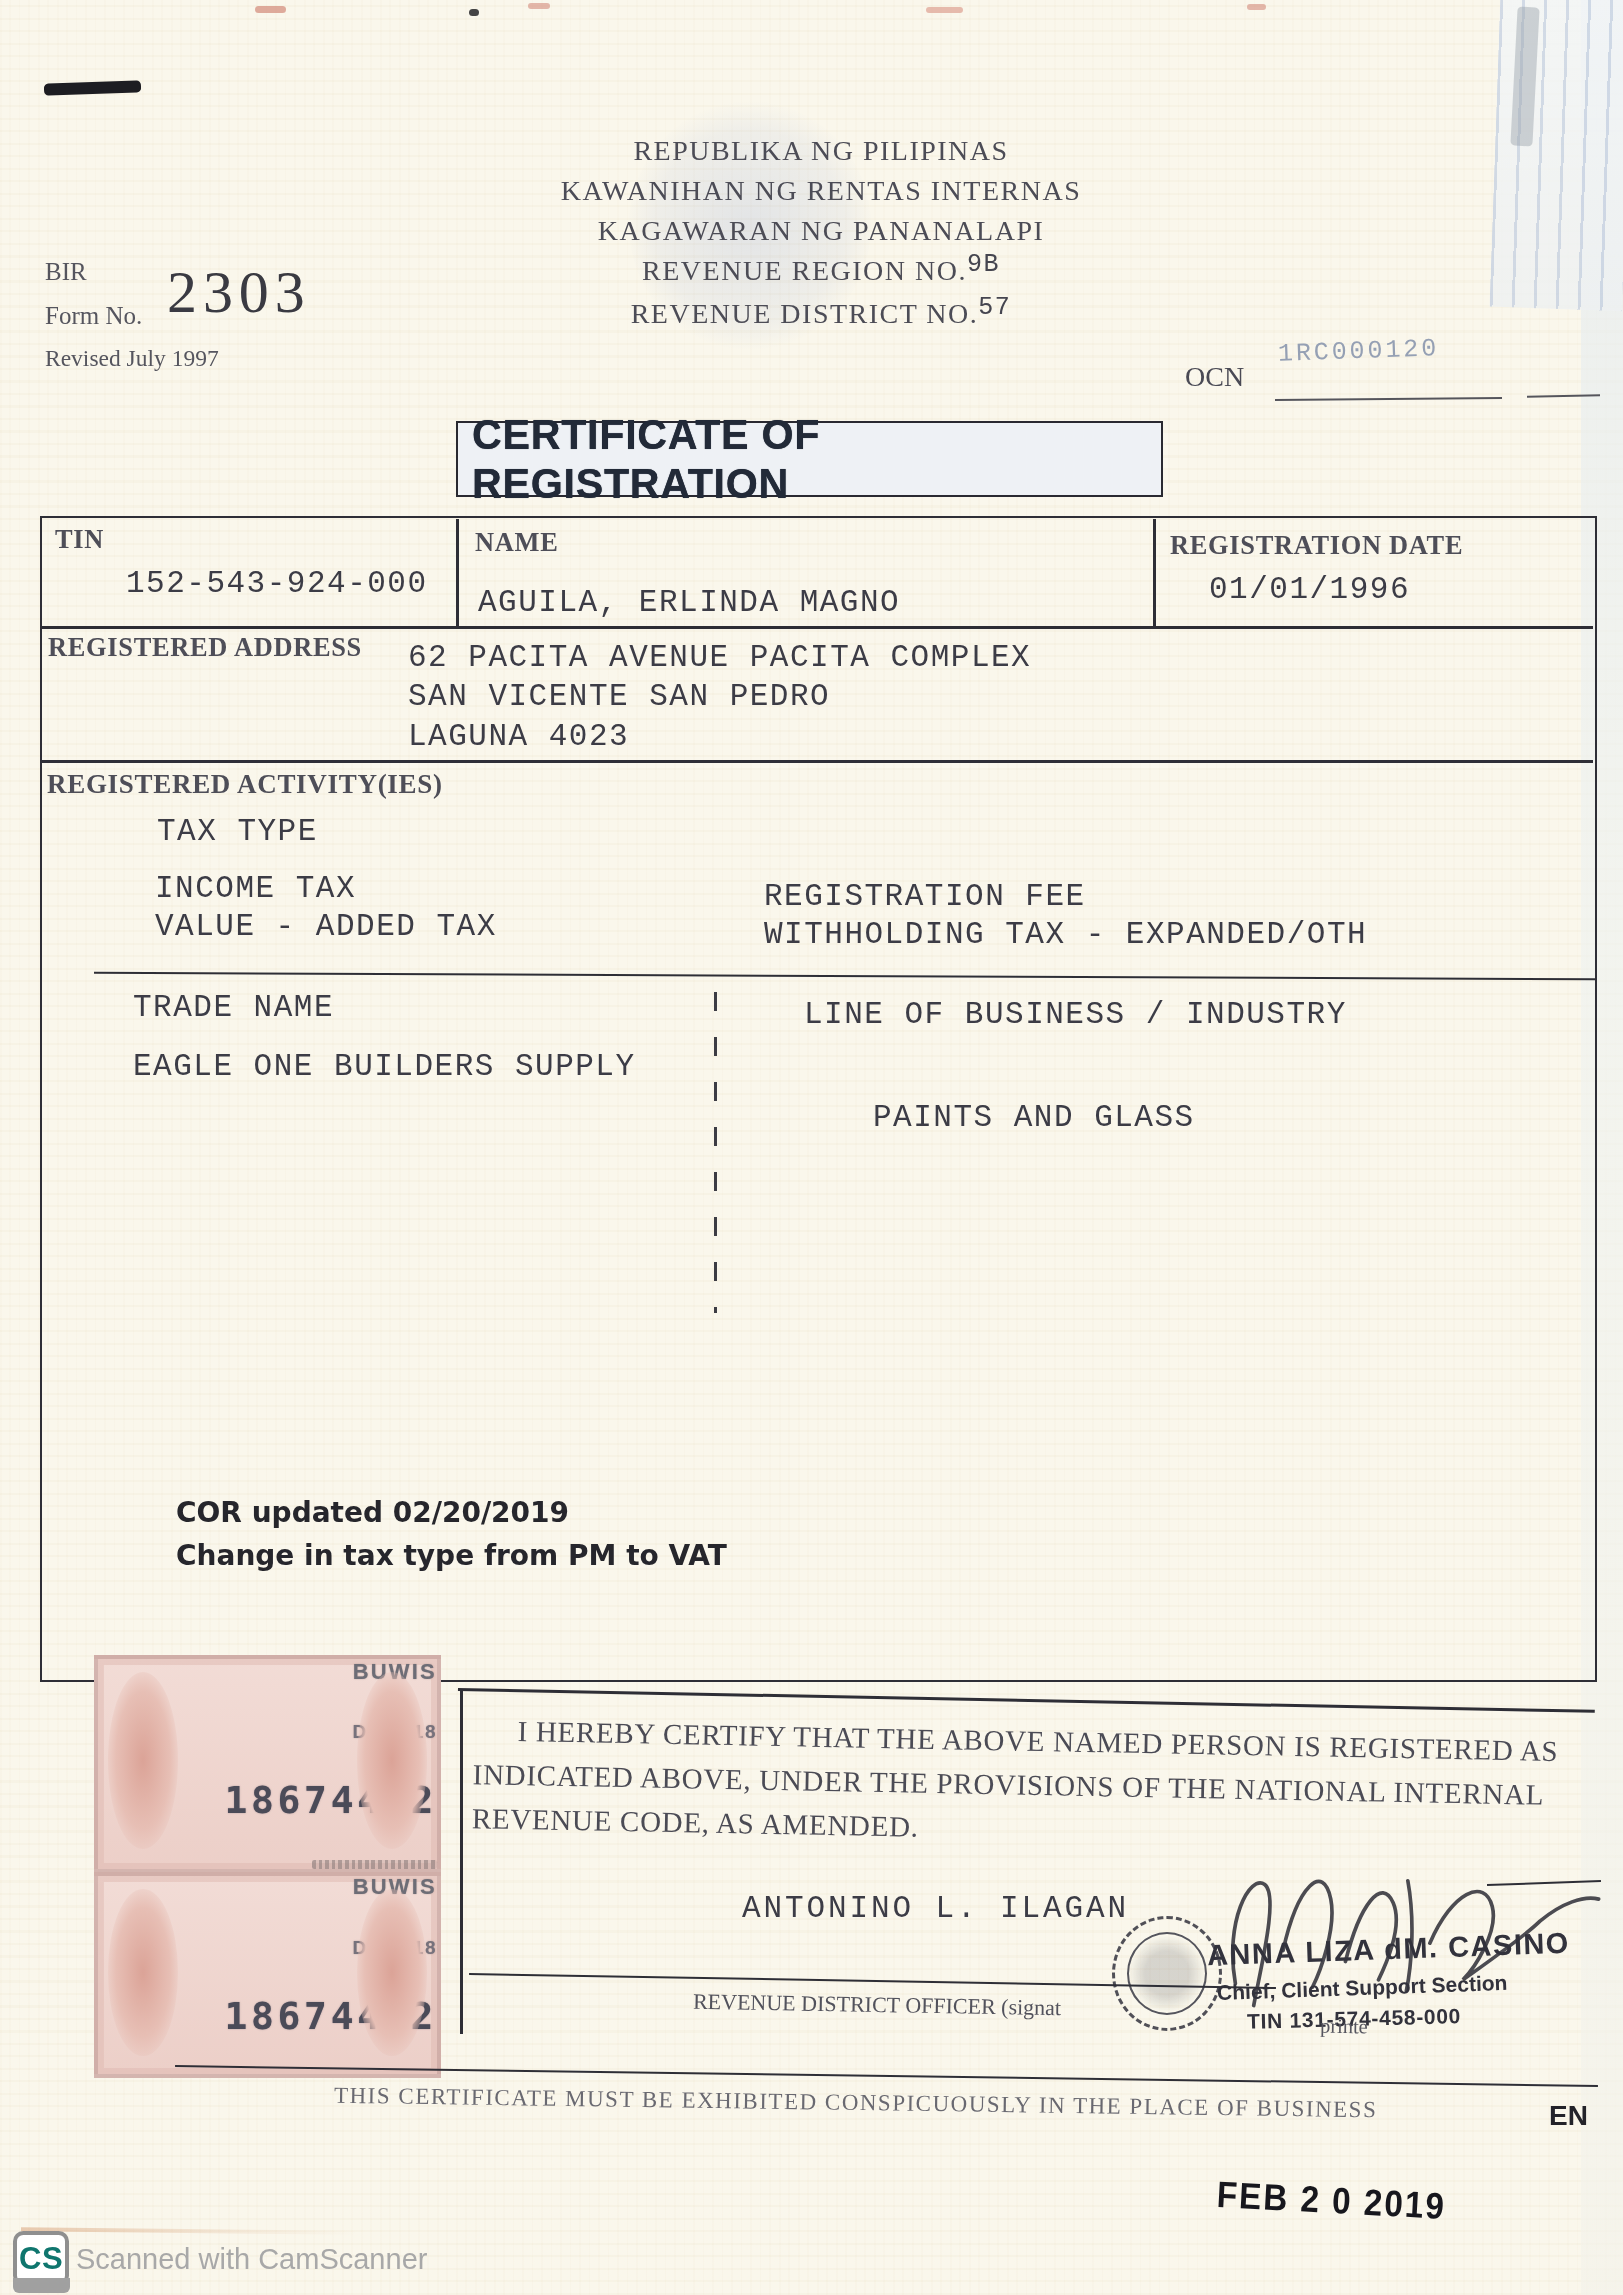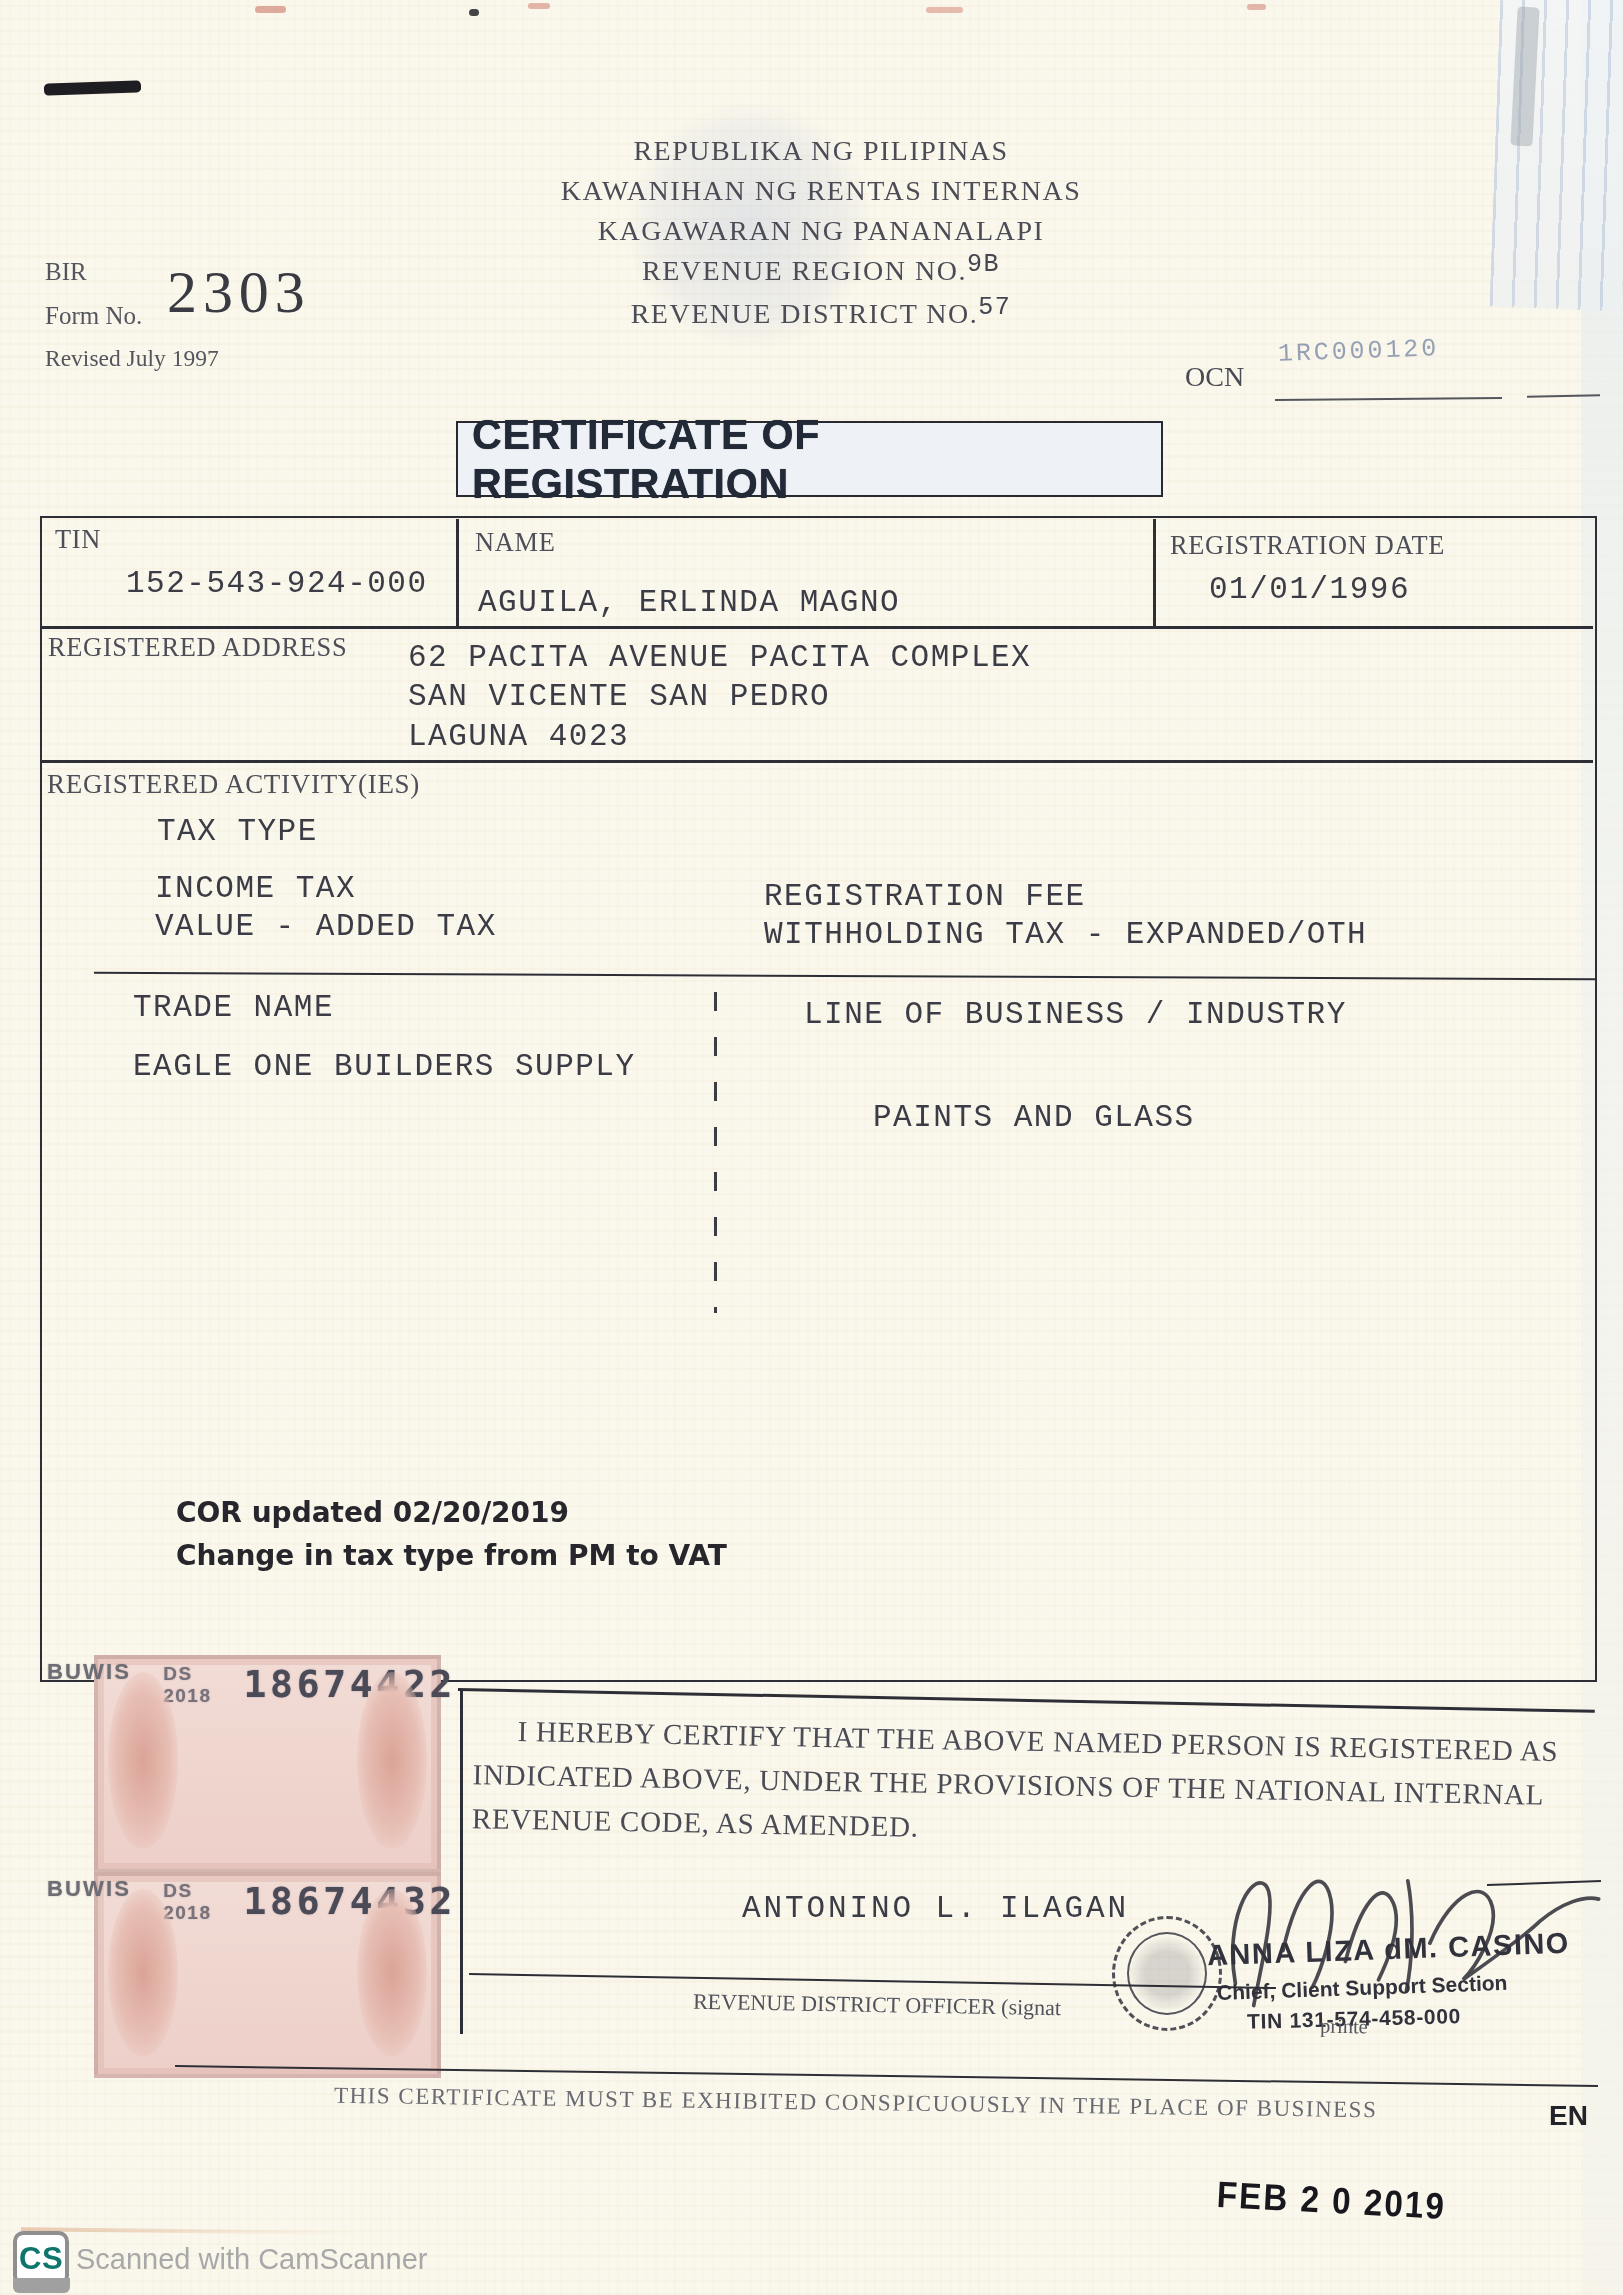--- a/index.html
+++ b/index.html
@@ -46,31 +46,31 @@
   .ocn-line{position:absolute;background:#55555c;height:2.2px;}
 
   .titlebox{position:absolute;left:456px;top:421px;width:703px;height:72px;
     border:2.9px solid #292931;background:#eef1f5;display:flex;align-items:center;justify-content:center;}
   .titlebox span{font-family:"Liberation Sans",sans-serif;font-weight:bold;font-size:43px;color:#222a38;
     letter-spacing:0.7px;transform:scaleX(.96);text-shadow:0 0 0.7px #222a38;}
 
   .bline{position:absolute;background:#2e2e36;}
   .tableframe{position:absolute;left:40px;top:516px;width:1553px;height:1162px;border:2.9px solid #2e2e36;}
 
-  .lbl{font-size:26.4px;color:#4e4e58;letter-spacing:0.7px;}
+  .lbl{font-size:26.4px;color:#4e4e58;letter-spacing:0.7px;font-weight:bold;}
   .val{font-size:31px;letter-spacing:1.5px;}
   .vline-dashed{position:absolute;left:714px;top:992px;width:2.9px;height:321px;
     background:repeating-linear-gradient(180deg,#3c3c44 0 19px,transparent 19px 45px);}
 
   .cor-note{font-family:"DejaVu Sans",sans-serif;font-weight:600;font-size:28px;color:#26262c;}
 
   
   .stamp{position:absolute;width:339px;border:4.4px solid rgba(176,134,128,.45);
     background:linear-gradient(180deg,#f2dcd6,#eccfc8);box-shadow:inset 0 0 0 5.9px rgba(222,184,176,.5);
-    display:flex;flex-direction:row;align-items:flex-start;justify-content:center;gap:32px;}
+    display:flex;flex-direction:column;align-items:flex-end;justify-content:center;gap:32px;}
   .stamp .rosette{position:absolute;top:13.2px;width:70px;height:84%;border-radius:50%;
     background:radial-gradient(ellipse at center, #dba397 0%, #e7bfb5 55%, rgba(231,191,181,0) 78%);}
   .stamp .rosette.l{left:10.3px}
   .stamp .rosette.r{right:10.3px}
   .stamp .s1{font-family:"Liberation Sans",sans-serif;font-weight:bold;font-size:22px;color:#6d6d76;letter-spacing:2.2px;text-shadow:0 0 1.5px rgba(120,100,100,.55);}
   .stamp .s2{font-family:"Liberation Sans",sans-serif;font-weight:bold;font-size:19px;color:#77727c;letter-spacing:1.5px;margin-top:4.4px;text-shadow:0 0 1.5px rgba(120,100,100,.5);}
   .stamp .s3{font-family:"DejaVu Sans Mono",monospace;font-weight:bold;font-size:38px;color:#4b4b58;letter-spacing:3.7px;margin-top:2.9px;text-shadow:0 0 1.5px rgba(80,70,90,.5);}
   .stamp .bar{width:125px;height:11.7px;margin-top:5.9px;border-radius:2.2px;
     background:repeating-linear-gradient(90deg,#8d7d7c 0 3.7px,rgba(141,125,124,.25) 3.7px 6.6px);opacity:.65;}
 

